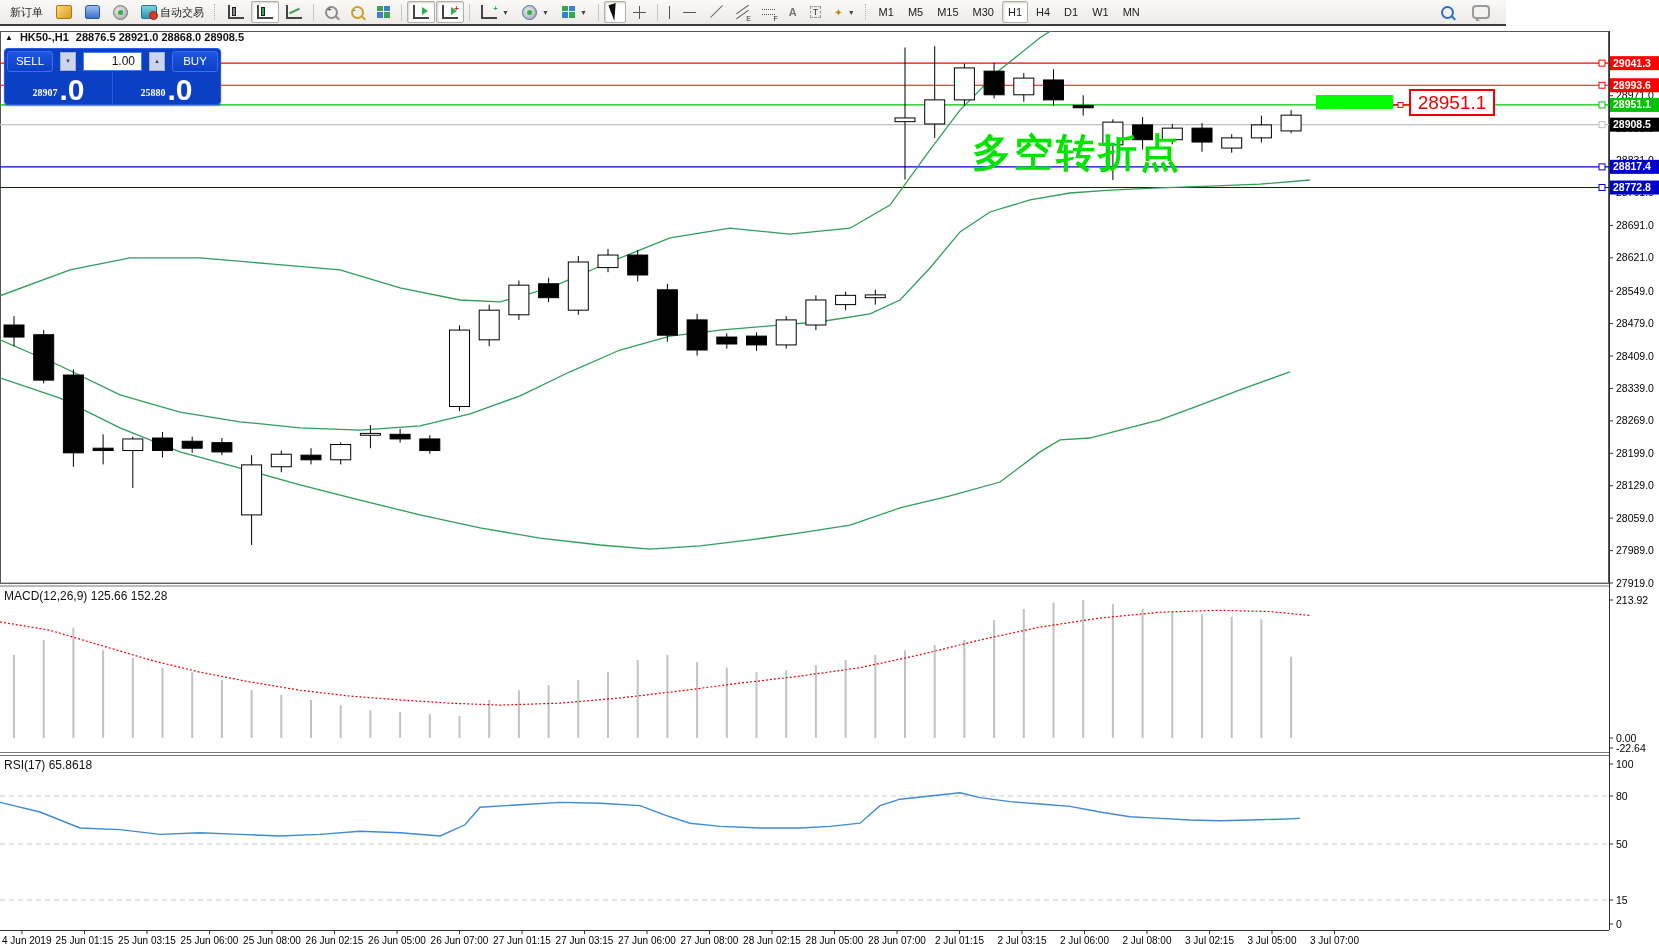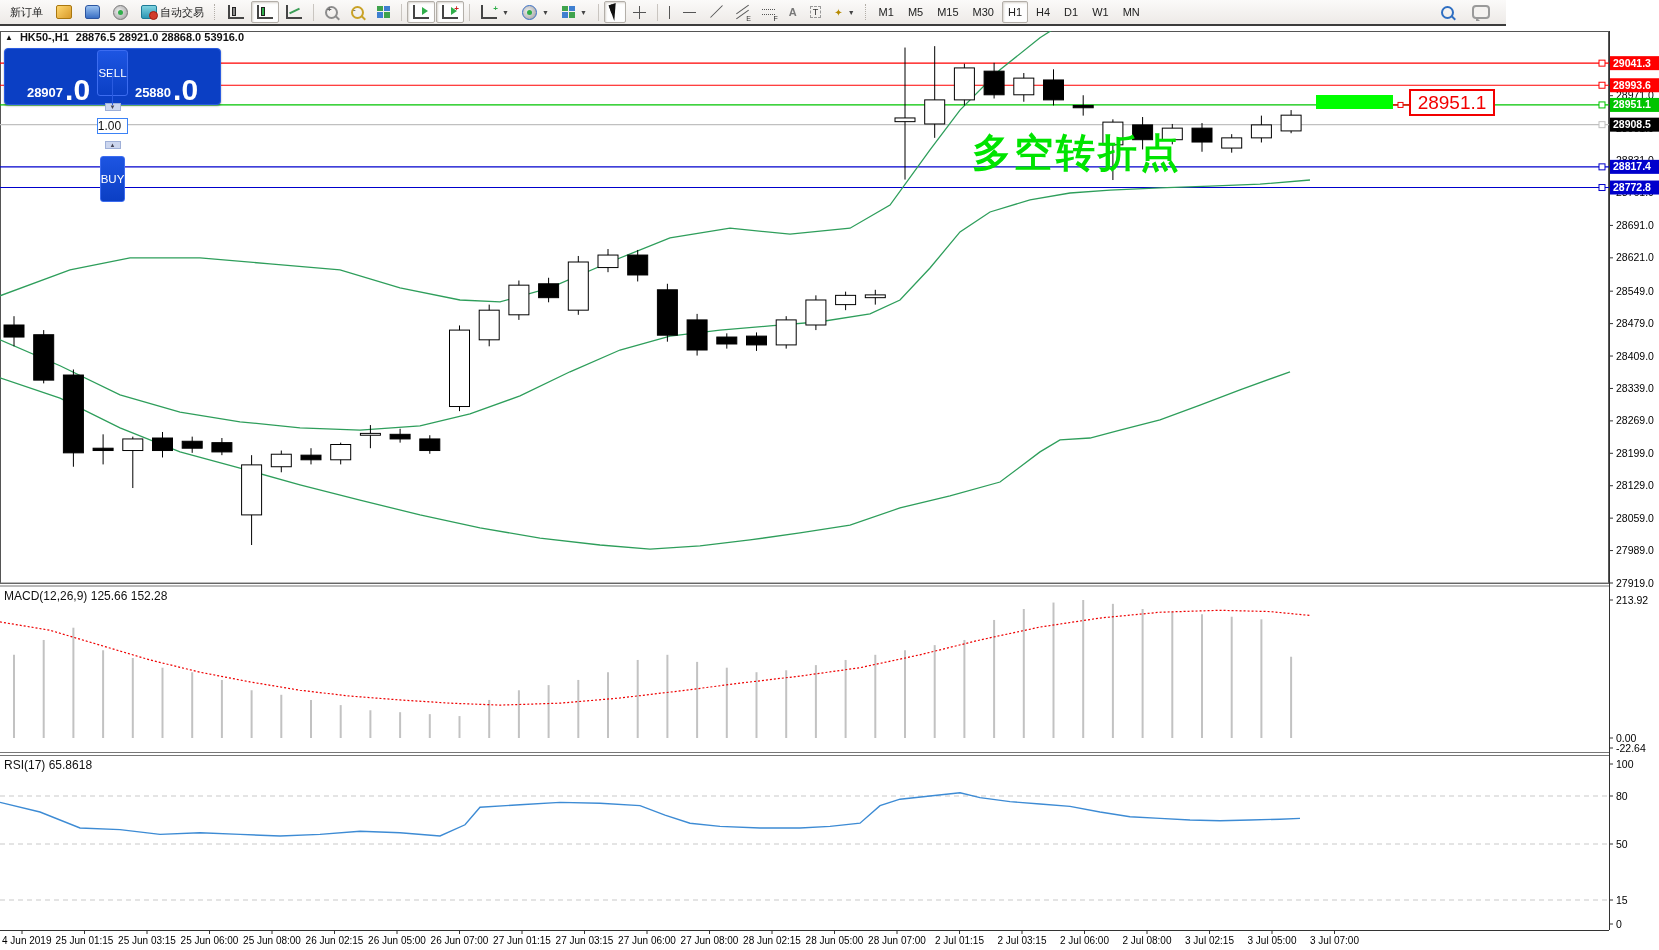--- a/index.html
+++ b/index.html
@@ -57,29 +57,29 @@
   .chat-ic{width:14px;height:10px;border:2px solid #9a9a9a;border-radius:4px;position:relative;background:#f4f2f0;}
   .chat-ic:after{content:"";position:absolute;left:2px;bottom:-4px;border-left:4px solid #9a9a9a;border-top:4px solid transparent;}
   .letter{font-size:11px;color:#333;font-weight:bold;}
   
   .overlay{position:absolute;z-index:5;}
   #chart-title{top:31px;left:5px;font-size:11px;font-weight:bold;color:#111;display:flex;gap:7px;align-items:center;}
   #chart-title .tri{font-size:8px;}
   
   #trade-panel{top:48px;left:4px;width:217px;height:57px;background:#0b3fc4;border-radius:4px;
      border:1px solid #2a5be0;box-shadow:0 1px 2px rgba(0,0,0,.35);color:#fff;box-sizing:border-box;}
-  #tp-row1{display:flex;height:22px;align-items:center;padding:1px 2px 0 2px;gap:7px;flex-direction:column;}
+  #tp-row1{display:flex;height:22px;align-items:center;padding:1px 2px 0 2px;gap:7px;}
   .tp-btn{flex:0 0 44px;height:19px;font-size:11.5px;display:flex;align-items:center;justify-content:center;
      background:linear-gradient(#1d55e2,#0b3fc4);border:1px solid #3c6cf0;border-radius:3px;color:#fff;}
   .spin{width:14px;height:17px;background:#ccd6ee;border:1px solid #9fb0d8;display:flex;align-items:center;justify-content:center;font-size:6px;color:#445;}
   #vol-box{flex:1;height:17px;background:#fff;border:1px solid #3b82f6;color:#111;font-size:12px;
      display:flex;align-items:center;justify-content:flex-end;padding-right:6px;}
   #tp-row2{display:flex;height:33px;}
   .tp-price{flex:1;display:flex;align-items:flex-end;justify-content:center;padding-bottom:2px;}
-  .tp-price .base{font-size:13px;font-weight:bold;line-height:20px;margin-right:2px;}
+  .tp-price .base{font-size:10px;font-weight:bold;line-height:20px;margin-right:2px;font-family:Liberation Serif, serif;}
   .tp-price .big{font-size:30px;font-weight:bold;line-height:26px;}
   #tp-div{width:1px;background:#2a5be0;}
   
   .ind-label{font-size:12px;color:#111;}
   #macd-label{top:589px;left:4px;}
   #rsi-label{top:758px;left:4px;}
   
   #annotation{top:126px;left:972px;font-size:39px;font-weight:bold;letter-spacing:3px;color:#00e400;
      text-shadow:2px 2px 0 #12691m2,2px 2px 0 #126912;z-index:6;font-family:"DejaVu Serif","Liberation Serif",serif;}
   #callout{top:89px;left:1409px;width:82px;height:23px;border:2px solid #f20000;background:#fff;color:#f20000;
@@ -506,21 +506,21 @@
     <text x="1209.5" y="944" font-size="10" fill="#000" text-anchor="middle">3 Jul 02:15</text>
     <line x1="1272" y1="930" x2="1272" y2="934" stroke="#333"></line>
     <text x="1272" y="944" font-size="10" fill="#000" text-anchor="middle">3 Jul 05:00</text>
     <line x1="1334.5" y1="930" x2="1334.5" y2="934" stroke="#333"></line>
     <text x="1334.5" y="944" font-size="10" fill="#000" text-anchor="middle">3 Jul 07:00</text>
   </svg>
 
 <div class="overlay" id="chart-title">
   <span class="tri">▲</span>
   <span>HK50-,H1</span>
-  <span>28876.5 28921.0 28868.0 53916.0</span>
+  <span>28876.5 28921.0 28868.0 28908.5</span>
 </div>
 
 <div class="overlay" id="trade-panel">
   <div id="tp-row1">
     <div class="tp-btn">SELL</div>
     <div class="spin">▼</div>
     <div id="vol-box">1.00</div>
     <div class="spin">▲</div>
     <div class="tp-btn">BUY</div>
   </div>

